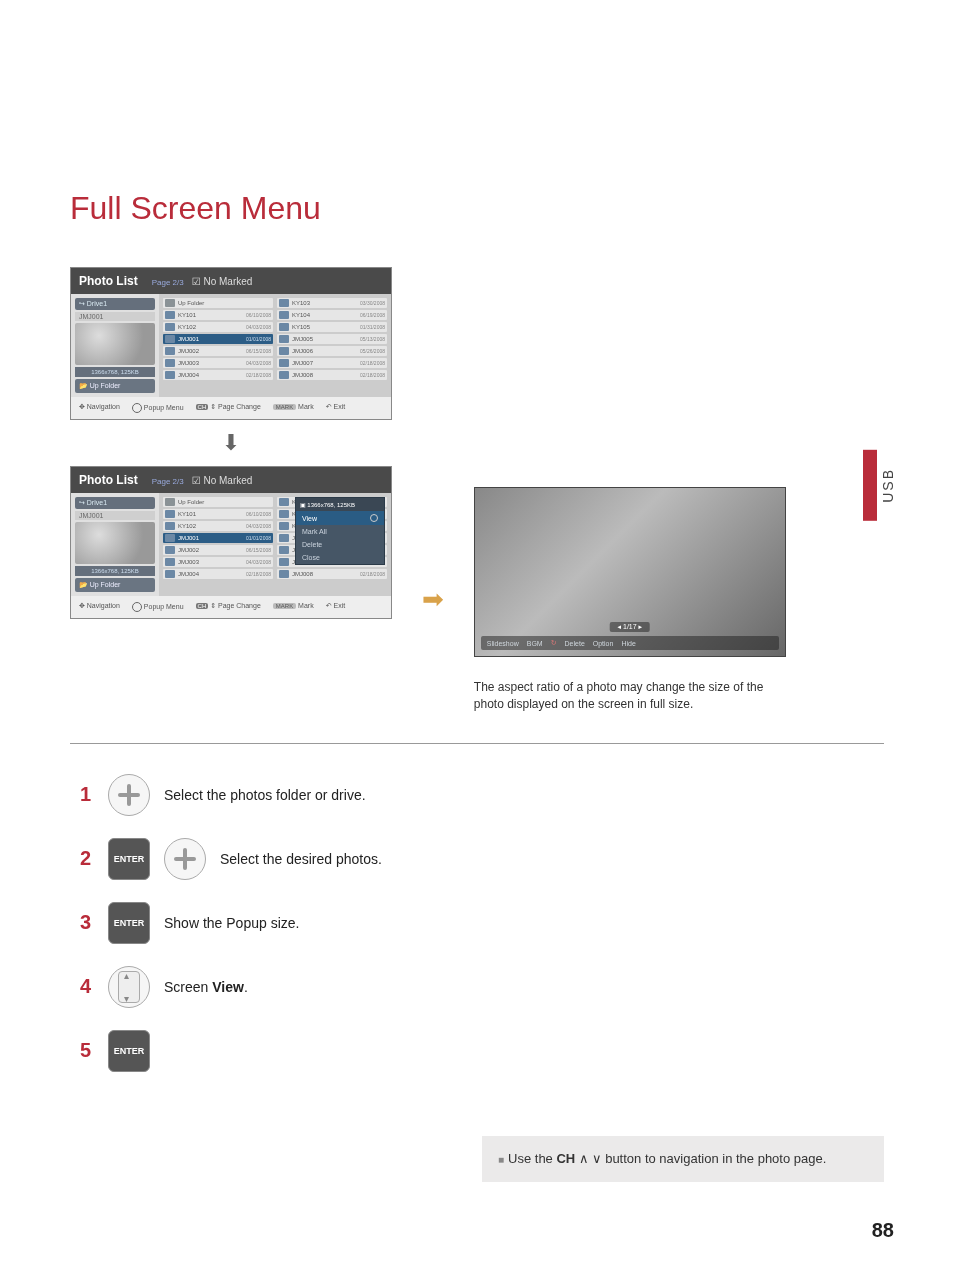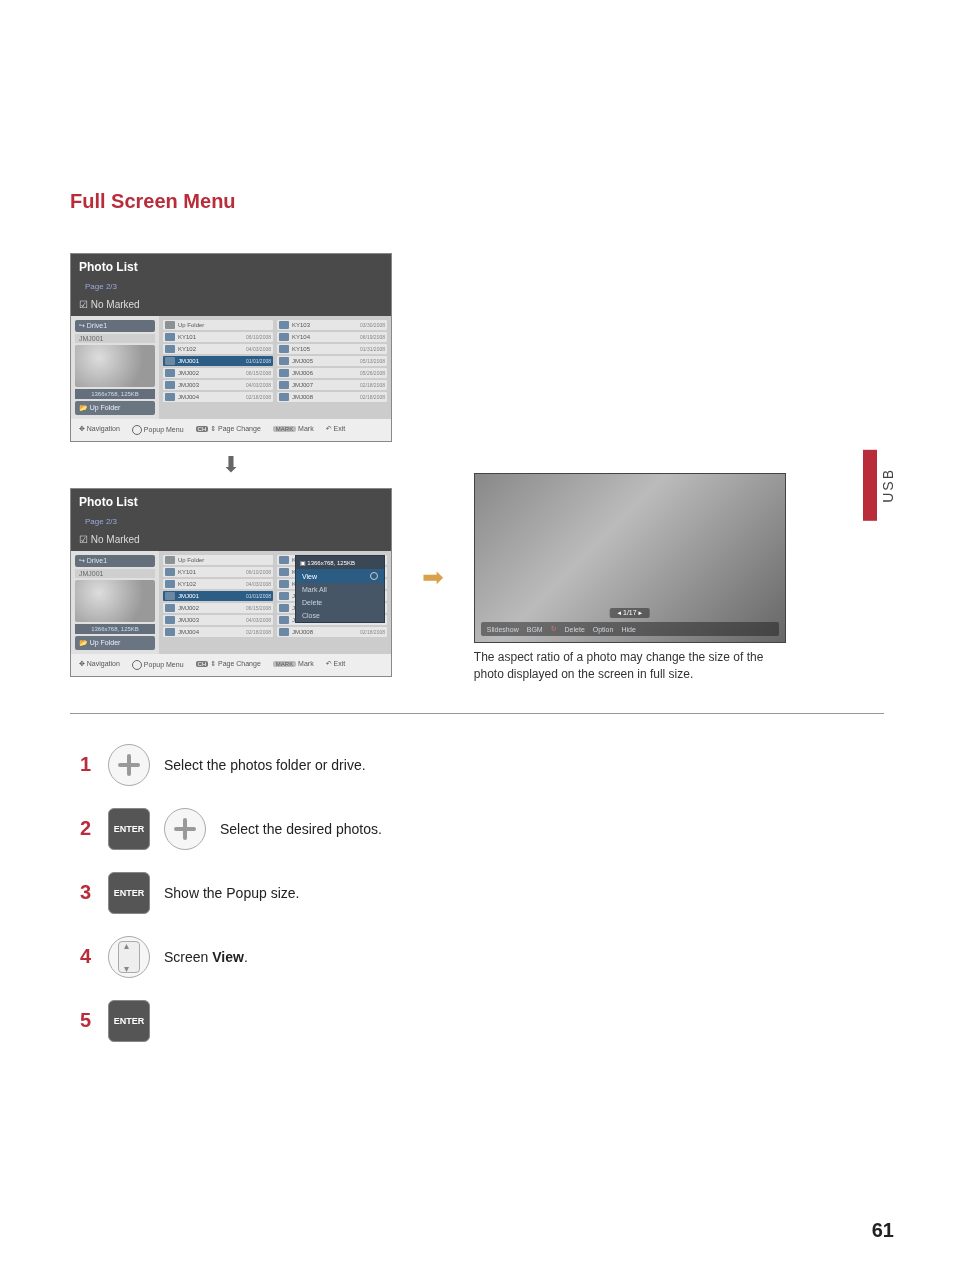--- a/index.html
+++ b/index.html
@@ -11,22 +11,22 @@
     height: 1272px;
     position: relative;
     color: #333;
   }
   .page {
     padding: 70px 70px 0 70px;
     box-sizing: border-box;
   }
   h1.title {
     color: #b92c3a;
-    font-size: 20px;
-    font-weight: bold;
+    font-size: 32px;
+    font-weight: normal;
     margin: 120px 0 40px 0;
   }
   .intro {
     font-size: 14px;
     font-weight: bold;
     line-height: 1.5;
     margin-bottom: 40px;
     color: #000;
   }
   .usb-tab {
@@ -59,21 +59,20 @@
     background: #d8d8d8;
     font-size: 8px;
   }
   .tv-header {
     background: #4a4a4a;
     color: #fff;
     padding: 6px 8px;
     display: flex;
     align-items: baseline;
     gap: 8px;
-    flex-direction: column;
   }
   .tv-header .tlabel { font-weight: bold; font-size: 12px; }
   .tv-header .tpage { font-size: 8px; color: #9ad; padding-left: 6px; }
   .tv-header .tnm { font-size: 10px; color: #ddd; }
   .tv-body {
     display: flex;
     background: #ccc;
   }
   .tv-side {
     width: 80px;
@@ -234,21 +233,21 @@
     background:rgba(0,0,0,.4);
     padding:1px 8px;
     border-radius:2px;
     font-size:7px;
     color:#fff;
   }
   .caption {
     font-size: 12px;
     color: #333;
     line-height:1.4;
-    margin-top:6px;
+    margin-top:22px;
     width: 310px;
   }
   hr.sep {
     border:none;
     border-top:1px solid #999;
     margin: 30px 0 30px 0;
   }
   .steps {
     margin-left: 10px;
   }
@@ -600,15 +599,18 @@
           <span class="updown"></span>
         </span>
       <span class="step-text"><span>Screen </span><b>View</b><span>.</span></span>
     </div>
     <div class="step">
       <span class="num">5</span>
       <span class="enter-btn">ENTER</span>
     </div>
   </div>
 
-
-  <div class="page-num">61</div>
+  <div class="tip-box">
+    <span class="sq">■</span><span>Use the </span><span class="chbold">CH</span> <span>∧</span> <span>∨</span> <span> button to navigation in the photo page.</span>
+  </div>
+
+  <div class="page-num">88</div>
 </div>
 
 </body></html>

